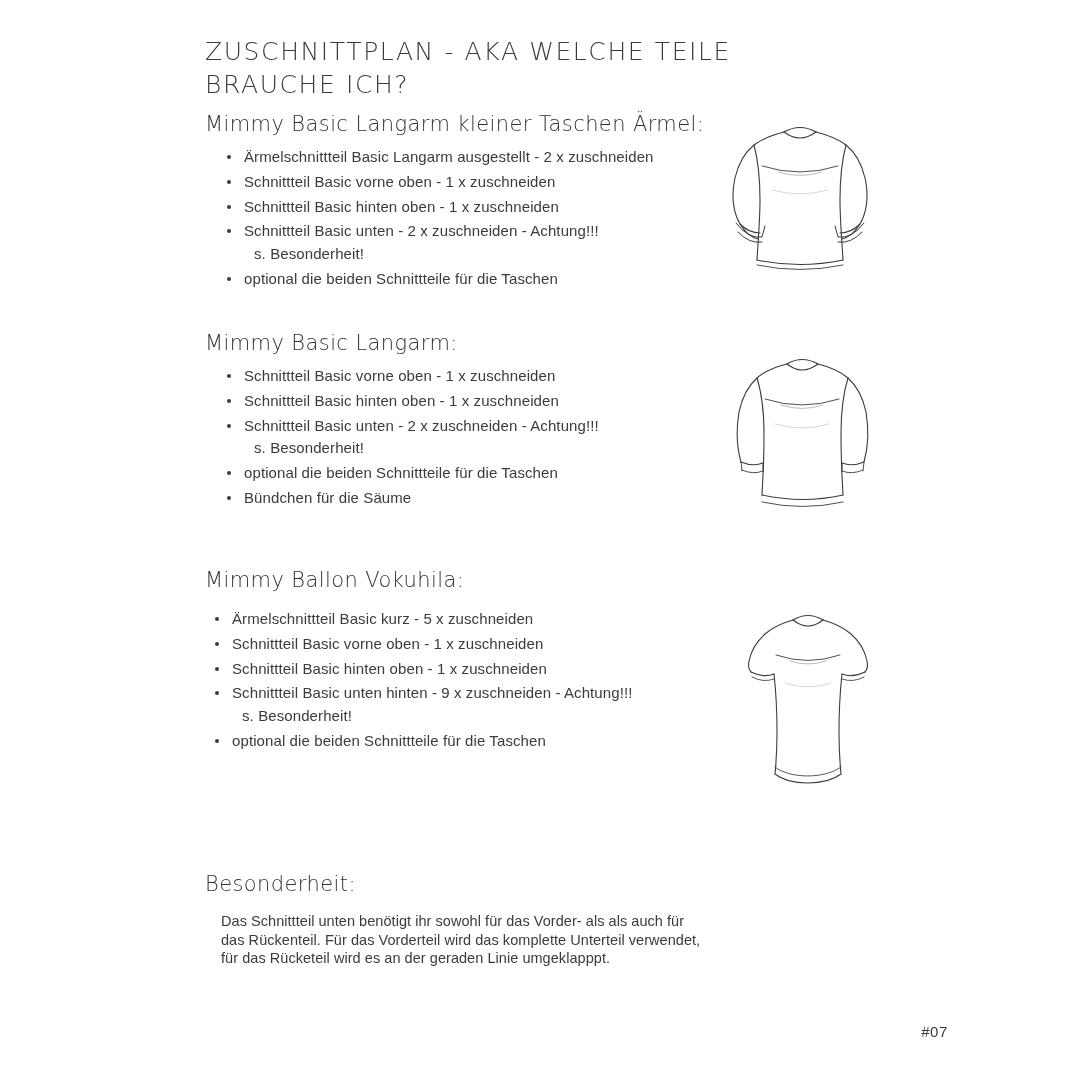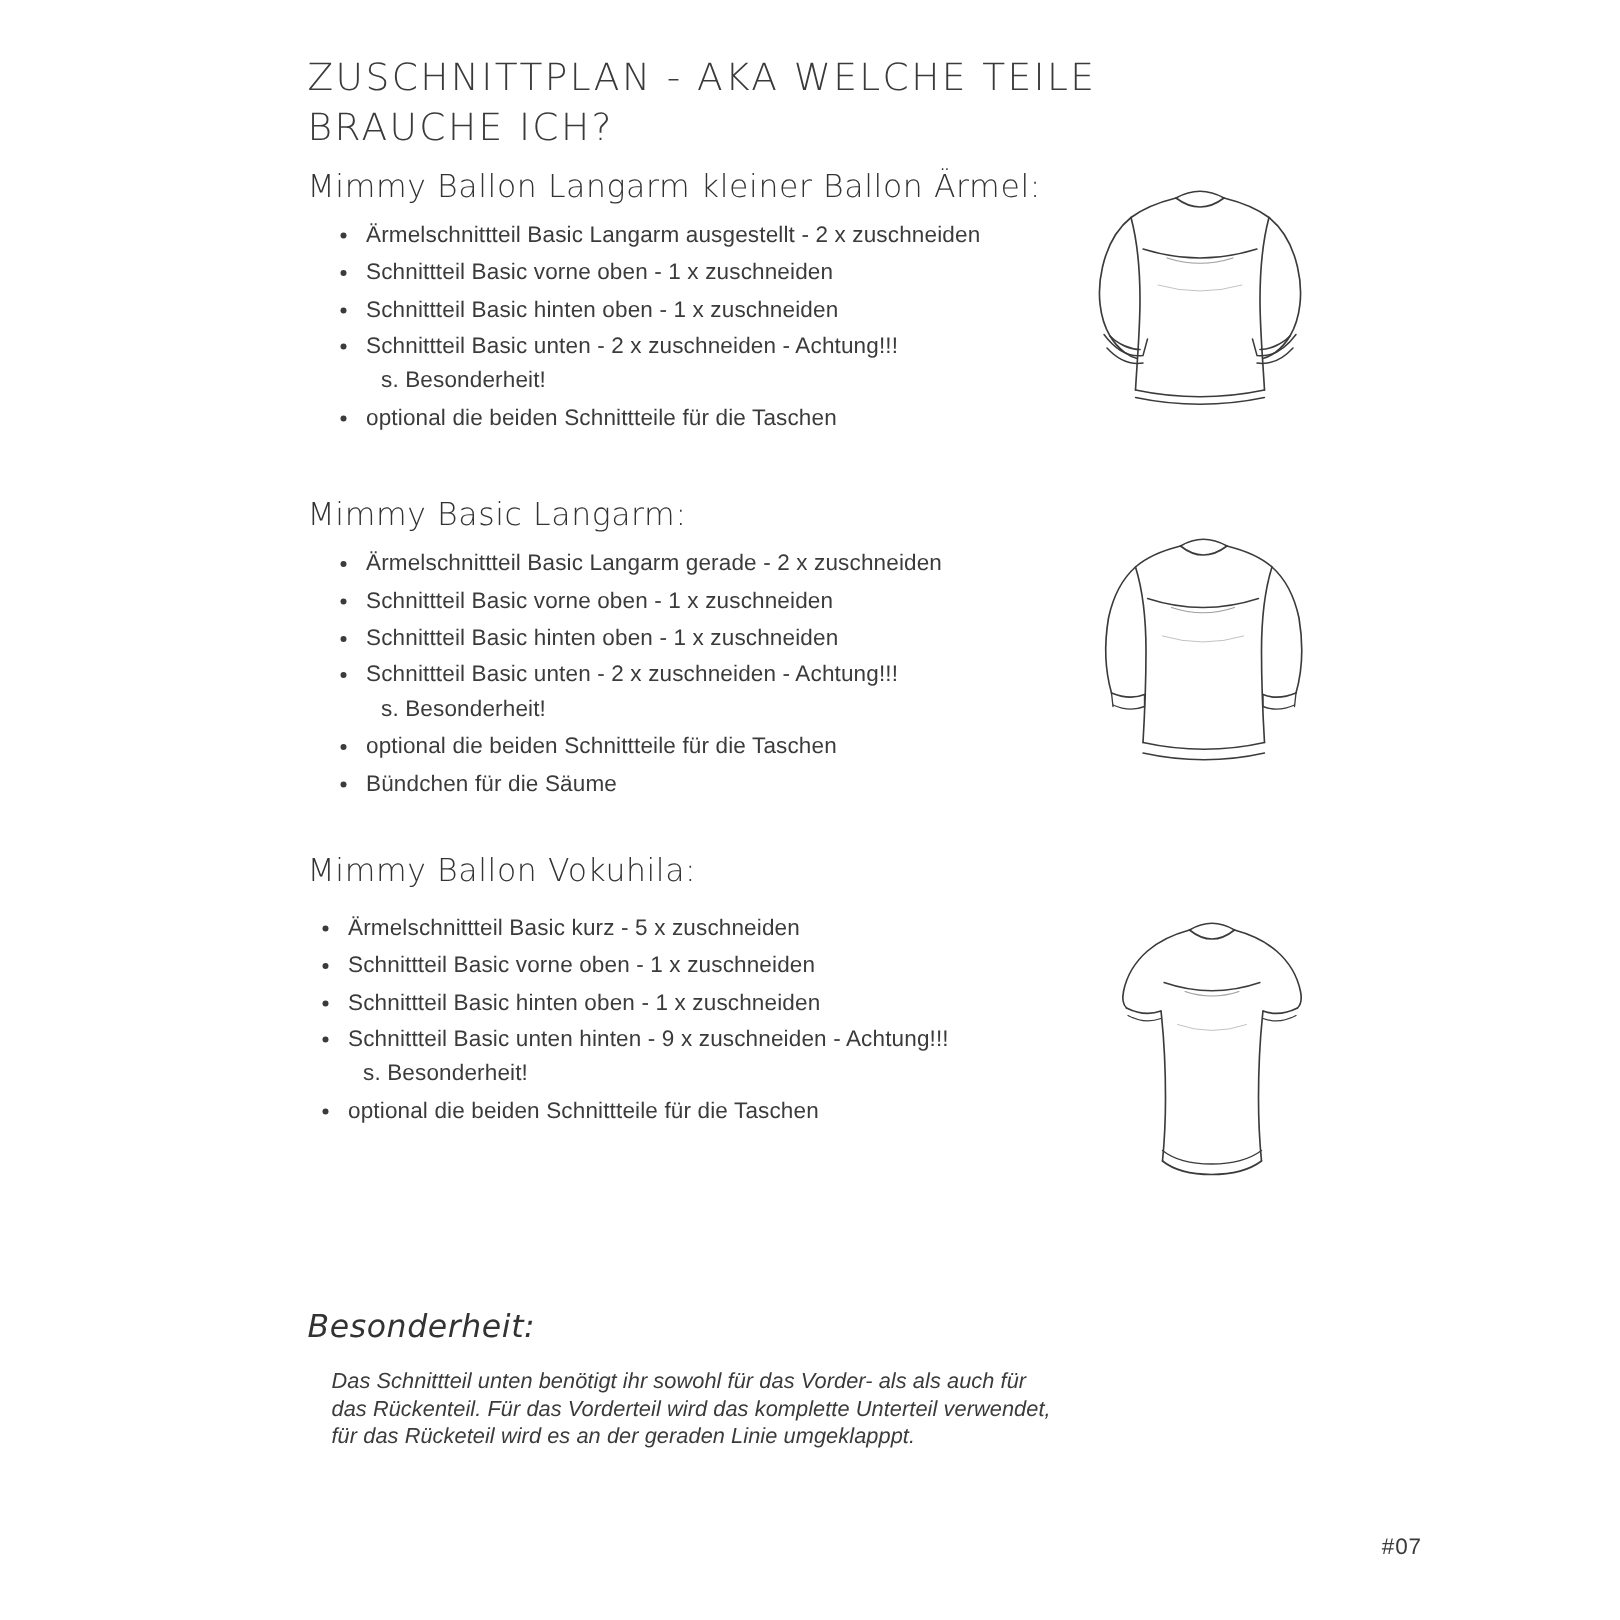--- a/index.html
+++ b/index.html
@@ -81,21 +81,20 @@
 
   .section-2 ul.part-list { padding-left: 22px; }
   .section-3 ul.part-list { padding-left: 10px; }
 
   
   .note {
     position: absolute;
     left: 205px;
     top: 872px;
     width: 520px;
-    font-style: italic;
   }
   .note h2 {
     font-family: "DejaVu Sans", sans-serif;
     font-size: 21px;
     font-weight: 300;
     color: #333333;
     margin: 0 0 14px 0;
     letter-spacing: 0.4px;
   }
   .note p {
@@ -124,21 +123,21 @@
   .illus svg { display: block; }
 </style>
 </head>
 <body>
 
 <div class="page">
 
   <div class="doc-title">ZUSCHNITTPLAN - AKA WELCHE TEILE BRAUCHE ICH?</div>
 
   <div class="section section-1" style="top:112px;">
-    <h2 class="section-heading">Mimmy Ballon Langarm kleiner Ballon Ärmel:</h2>
+    <h2 class="section-heading">Mimmy Basic Langarm kleiner Taschen Ärmel:</h2>
     <ul class="part-list">
       <li class="bulleted">Ärmelschnittteil Basic Langarm ausgestellt - 2 x zuschneiden</li>
       <li class="bulleted">Schnittteil Basic vorne oben - 1 x zuschneiden</li>
       <li class="bulleted">Schnittteil Basic hinten oben - 1 x zuschneiden</li>
       <li class="bulleted">Schnittteil Basic unten - 2 x zuschneiden - Achtung!!!</li>
       <li class="sub">s. Besonderheit!</li>
       <li class="bulleted">optional die beiden Schnittteile für die Taschen</li>
     </ul>
   </div>
 
@@ -168,21 +167,20 @@
       <path d="M62 46 q38 12 76 0" stroke-width="0.9"></path>
 
       <path d="M78 52 q22 7 44 0" stroke-width="0.7" stroke-opacity="0.5"></path>
       <path d="M72 70 q28 8 56 0" stroke-width="0.6" stroke-opacity="0.35"></path>
     </svg>
   </div>
 
   <div class="section section-2" style="top:331px;">
     <h2 class="section-heading">Mimmy Basic Langarm:</h2>
     <ul class="part-list">
-      <li class="bulleted">Ärmelschnittteil  Basic Langarm gerade - 2 x zuschneiden</li>
       <li class="bulleted">Schnittteil Basic vorne oben - 1 x zuschneiden</li>
       <li class="bulleted">Schnittteil Basic hinten oben - 1 x zuschneiden</li>
       <li class="bulleted">Schnittteil Basic unten - 2 x zuschneiden - Achtung!!!</li>
       <li class="sub">s. Besonderheit!</li>
       <li class="bulleted">optional die beiden Schnittteile für die Taschen</li>
       <li class="bulleted">Bündchen für die Säume</li>
     </ul>
   </div>
 
   <div class="illus" style="left:705px; top:352px;">

